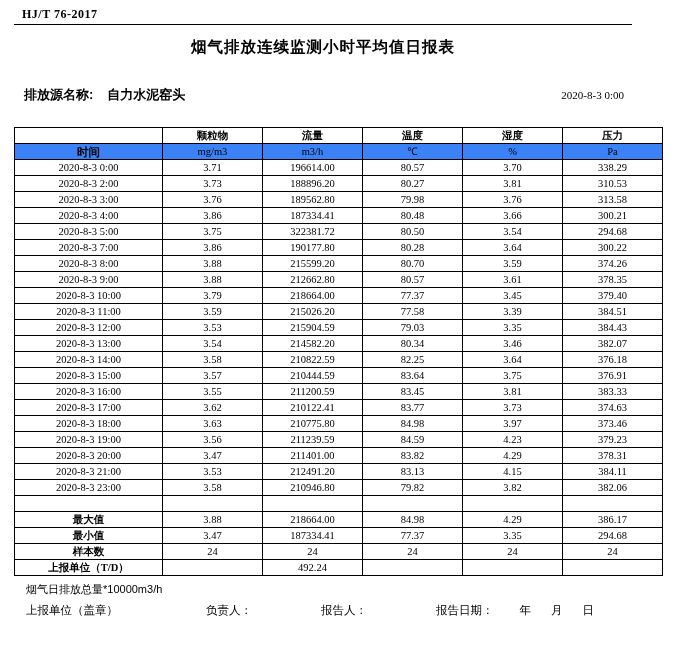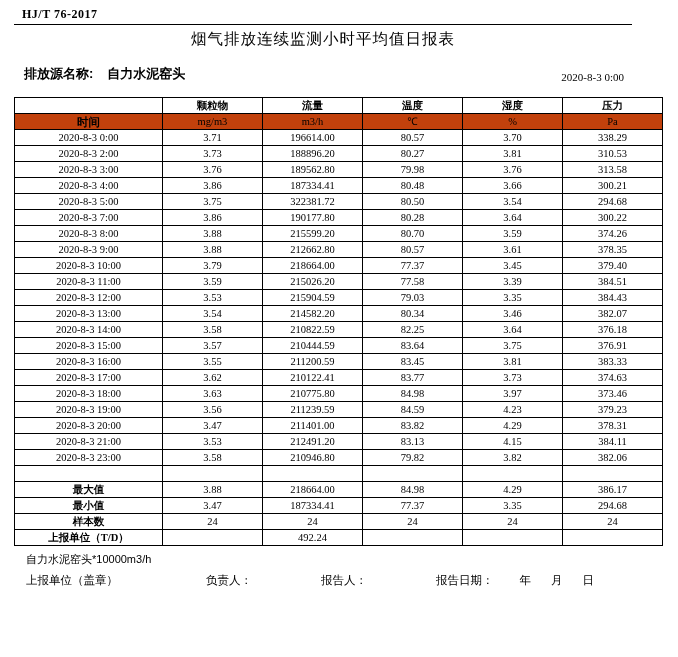--- a/index.html
+++ b/index.html
@@ -30,66 +30,66 @@
     padding-left: 8px;
     font-weight: bold;
   }
   .hr-top {
     border-bottom: 1px solid #000;
     margin: 2px 0 0 0;
   }
   .title {
     text-align: center;
     font-size: 15.5px;
-    font-weight: normal;
+    font-weight: bold;
     letter-spacing: 1px;
-    margin-top: 4px;
+    margin-top: 12px;
   }
   .subhead {
     display: flex;
-    align-items: flex-end;
+    align-items: center;
     justify-content: space-between;
-    margin-top: 15px;
+    margin-top: 28px;
     padding: 0 8px 0 10px;
   }
   .subhead .left {
     font-size: 13px;
     font-weight: bold;
   }
   .subhead .left .src-name {
     margin-left: 14px;
     font-weight: bold;
   }
   .subhead .right {
     font-size: 11px;
     font-family: "Liberation Serif", serif;
   }
   table.main {
     border-collapse: collapse;
-    margin: 14px auto 0 auto;
+    margin: 23px auto 0 auto;
     width: 648px;
     table-layout: fixed;
   }
   table.main td, table.main th {
     border: 1px solid #000;
     font-size: 10.5px;
     font-family: "Liberation Serif", serif;
     text-align: center;
     height: 15px;
     padding: 0;
     line-height: 14px;
   }
   .hdr-cell {
     font-family: "Liberation Sans", sans-serif;
     font-size: 12px;
     font-weight: bold;
     height: 26px;
   }
   .unit-row td {
-    background: #c2410c;
+    background: #3b82f6;
     font-family: "Liberation Serif", serif;
     font-size: 10.5px;
     height: 15px;
   }
   .unit-row td.time-label {
     font-family: "Liberation Sans", sans-serif;
     font-size: 11.5px;
     font-weight: bold;
   }
   .blank-row td {
@@ -376,21 +376,21 @@
         <td class="summary-label">上报单位（T/D）</td>
         <td class="empty-cell"></td>
         <td>492.24</td>
         <td class="empty-cell"></td>
         <td class="empty-cell"></td>
         <td class="empty-cell"></td>
       </tr>
     </tbody>
   </table>
 
-  <div class="footnote">自力水泥窑头*10000m3/h</div>
+  <div class="footnote">烟气日排放总量*10000m3/h</div>
 
   <div class="signrow">
     <div class="seg seg1">上报单位（盖章）</div>
     <div class="seg seg2">负责人：</div>
     <div class="seg seg3">报告人：</div>
     <div class="seg seg4">
       <span>报告日期：</span><span class="date-spacer"></span><span>年</span><span class="date-spacer2"></span><span>月</span><span class="date-spacer2"></span><span>日</span>
     </div>
   </div>
 

